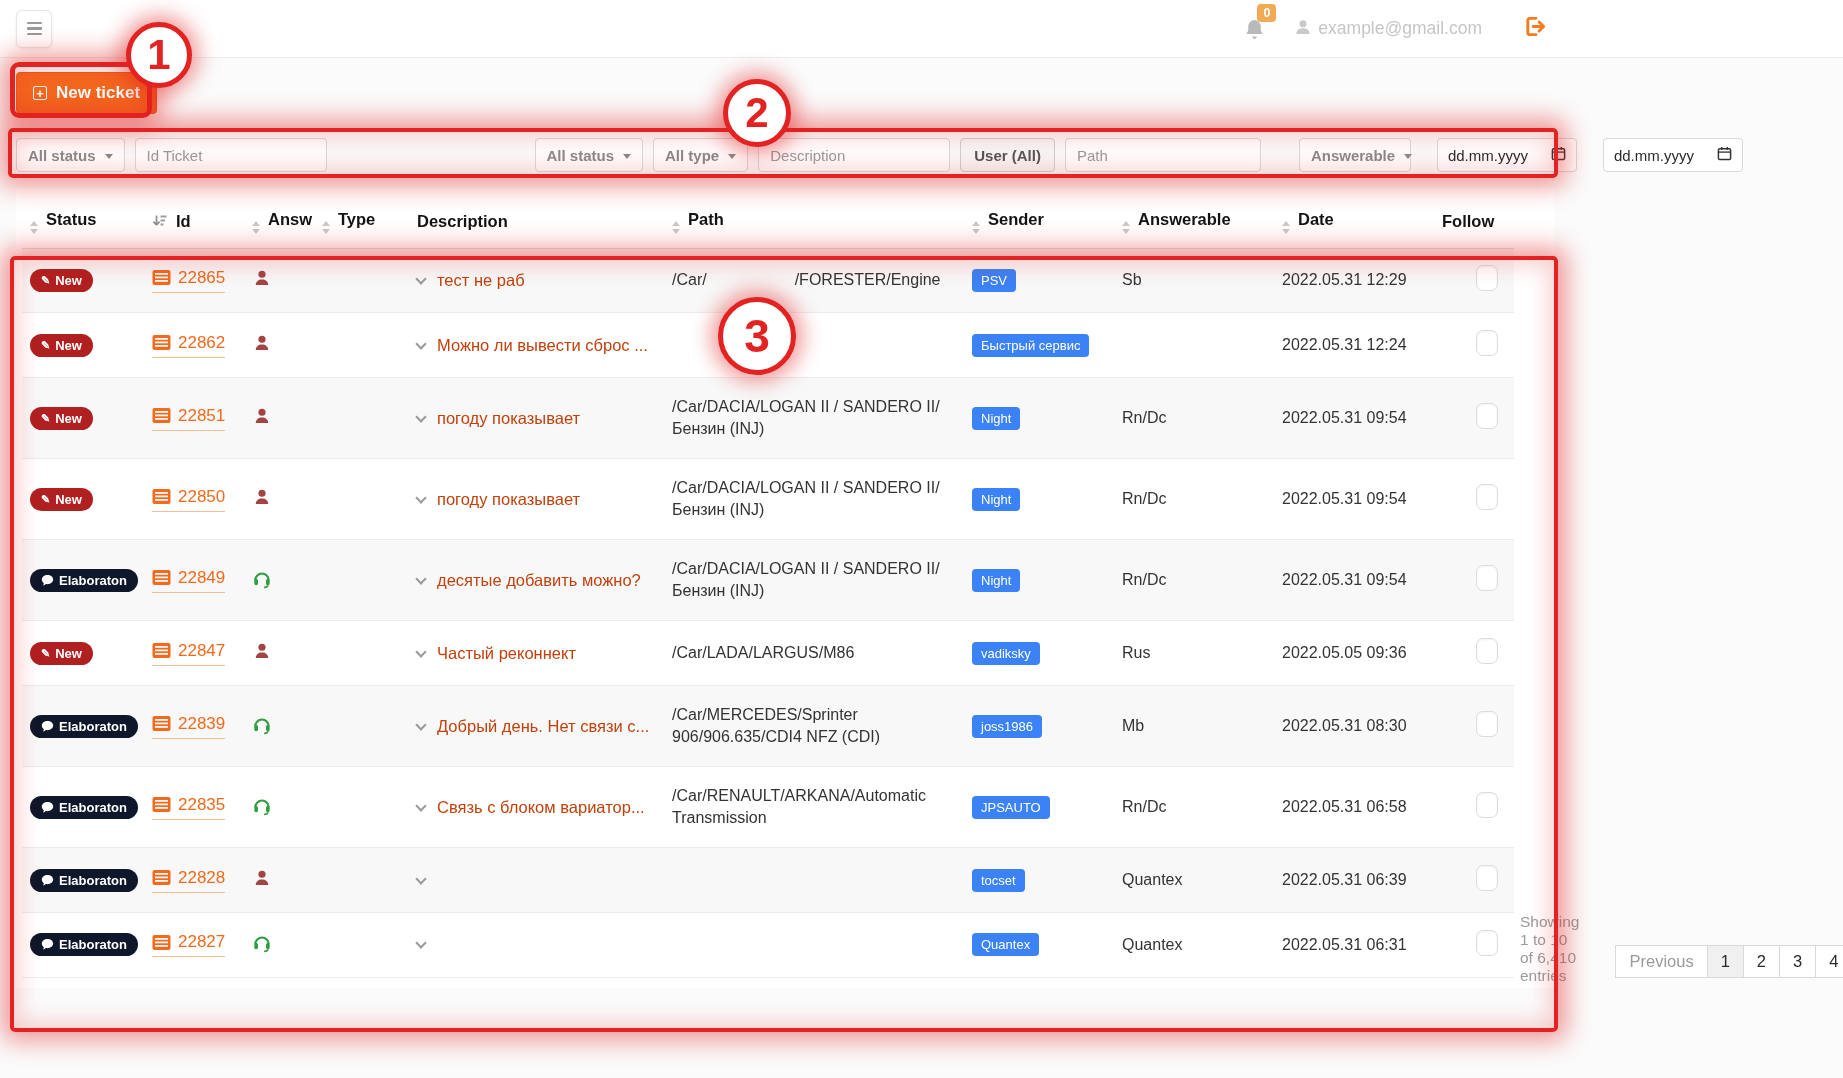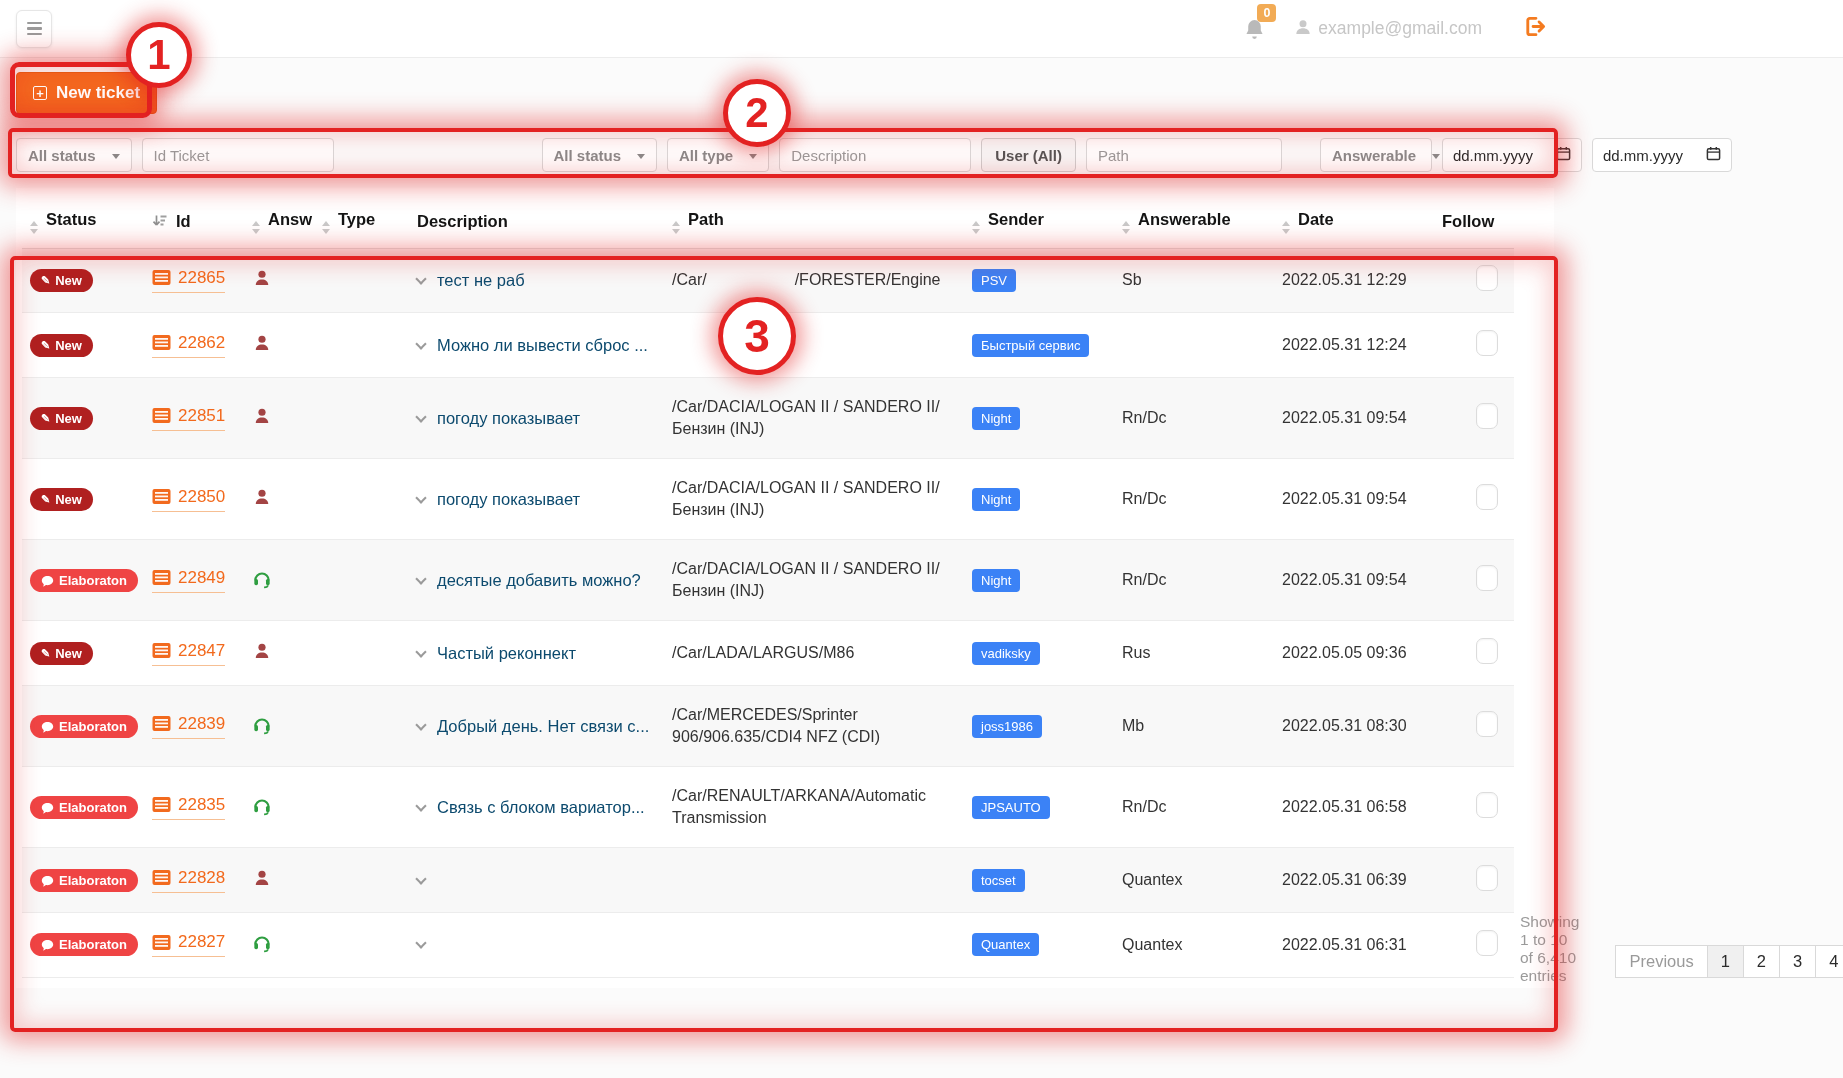--- a/index.html
+++ b/index.html
@@ -20,49 +20,49 @@
   .bell-badge { position:absolute; top:-14px; right:-11px; background:#f2ab55; color:#fff; font-size:12.5px; font-weight:bold; border-radius:4px; padding:2px 6px; }
   .user-wrap { display:flex; align-items:center; gap:5px; }
   .user-email { color:#c6c6c6; font-size:17.5px; }
   .logout-btn { margin-left:12px; cursor:pointer; display:flex; }
   
   .content { padding:14px 0 0 16px; position:relative; }
   .new-ticket-btn { display:inline-flex; align-items:center; gap:9px; background:#f4691f; border:1px solid #e55f14; color:#fff; font-weight:bold; font-size:17px; border-radius:4px; height:42px; padding:0 16px; cursor:pointer; font-family:inherit; }
   .plus-box { width:14px; height:14px; border:1.6px solid #fff; border-radius:2px; display:grid; place-items:center; font-size:13px; line-height:1; font-weight:bold; }
   
   .filter-row { margin-top:24px; display:flex; gap:10px; align-items:center; }
-  .f-select { height:34px; border:1px solid #d9d9d9; border-radius:4px; background:#fff; display:flex; align-items:center; gap:16px; padding:16px 11px; color:#8a8a8a; font-weight:bold; font-size:15px; cursor:pointer; white-space:nowrap; }
+  .f-select { height:34px; border:1px solid #d9d9d9; border-radius:4px; background:#fff; display:flex; align-items:center; gap:9px; padding:16px 11px; color:#8a8a8a; font-weight:bold; font-size:15px; cursor:pointer; white-space:nowrap; }
   .caret { width:0; height:0; border-left:4.5px solid transparent; border-right:4.5px solid transparent; border-top:5px solid #8a8a8a; margin-top:2px; }
   .f-input { height:34px; border:1px solid #d9d9d9; border-radius:4px; padding:0 11px; font-size:15px; color:#444; font-family:inherit; background:#fff; }
   .f-input::placeholder { color:#9a9a9a; }
   .f-user-btn { height:34px; border:1px solid #cfcfcf; border-radius:4px; background:#f7f7f7; color:#555; font-weight:bold; font-size:15px; padding:0 13px; cursor:pointer; font-family:inherit; white-space:nowrap; }
-  .f-date { height:34px; width:140px; border:1px solid #d9d9d9; border-radius:4px; background:#fff; display:flex; align-items:center; justify-content:space-between; padding:0 10px; font-size:15px; color:#2b2b2b; cursor:pointer; }
+  .f-date { height:34px; width:140px; border:1px solid #d9d9d9; border-radius:4px; background:#fff; display:flex; align-items:center; justify-content:space-between; padding:0 10px; font-size:15px; color:#2b2b2b; cursor:pointer;margin-left:16px; }
   
   .entries-bar { margin-top:20px; display:flex; align-items:center; gap:11px; color:#9a9a9a; font-size:17px; }
   .page-size { width:60px; height:31px; border:1px solid #d9d9d9; border-radius:4px; background:#fff; display:flex; align-items:center; justify-content:space-between; padding:0 10px 0 16px; color:#777; font-size:15px; cursor:pointer; }
   .chev-down { width:7px; height:7px; border-right:1.7px solid #888; border-bottom:1.7px solid #888; transform:rotate(45deg); margin-top:-4px; }
   
   .panel { margin-top:16px; width:1538px; height:800px; background:#fff; display:flex; flex-direction:row; padding:6px 0 10px 0; }
   table { border-collapse:collapse; table-layout:fixed; width:1526px; margin-left:6px; }
   th { text-align:left; font-size:16.5px; color:#141414; padding:16px 8px 14px 8px; border-bottom:1px solid #e2e2e2; white-space:nowrap; }
   td { padding:13px 8px; border-bottom:1px solid #ececec; vertical-align:middle; font-size:16px; }
   tbody tr:nth-child(odd) { background:#f8f8f8; }
   .sort-icon { display:inline-flex; flex-direction:column; gap:2.5px; margin-right:8px; vertical-align:-1px; }
   .sort-icon i { width:0; height:0; border-left:4.5px solid transparent; border-right:4.5px solid transparent; }
   .sort-icon .up { border-bottom:5.5px solid #c9c9c9; }
   .sort-icon .down { border-top:5.5px solid #c9c9c9; }
   .sort-active { margin-right:8px; vertical-align:-2px; }
   .pill { display:inline-flex; align-items:center; gap:5px; color:#fff; font-size:13px; font-weight:bold; border-radius:20px; padding:4px 11px; white-space:nowrap; }
   .pill-new { background:#b02020; }
-  .pill-elaboration { background:#ef4444;align-items:flex-end; }
+  .pill-elaboration { background:#0f172a; }
   .pill .p-icon { font-size:11px; line-height:1; display:inline-flex; }
   .id-wrap { display:inline-flex; align-items:center; gap:7px; border-bottom:1px solid #f6bf93; padding-bottom:4px; }
   .id-link { color:#f2691c; font-size:17px; text-decoration:none; }
   .desc-chevron { width:8px; height:8px; border-right:2px solid #9a9a9a; border-bottom:2px solid #9a9a9a; transform:rotate(45deg); display:inline-block; margin-right:12px; vertical-align:3px; cursor:pointer; }
-  .desc-text { color:#0c4a6e; font-size:16.5px; }
+  .desc-text { color:#c2410c; font-size:16.5px; }
   .path-cell { color:#333; line-height:22px; }
   .path-gap { display:inline-block; width:88px; }
   .sender-badge { background:#3b82f6; color:#fff; font-size:13px; border-radius:4px; padding:4px 9px; display:inline-block; white-space:nowrap; }
   .follow-box { width:22px; height:26px; border:1px solid #dcdcdc; border-radius:7px; background:#fff; box-shadow:inset 0 1px 2px rgba(0,0,0,.05); display:inline-block; cursor:pointer; margin-left:34px; }
   
   .panel-footer { margin-top:auto; display:flex; justify-content:flex-end; align-items:flex-end; padding:0 12px 0 6px; }
   .showing-text { color:#9a9a9a; font-size:15.5px; margin-bottom:-7px; }
   .pagination { display:flex;padding-left:36px; }
   .page-item { border:1px solid #d9d9d9; background:#fff; color:#2b2b2b; font-size:16.5px; padding:6px 13px; margin-left:-1px; cursor:pointer; min-width:20px; text-align:center; }
   .page-item.first { margin-left:0; }

